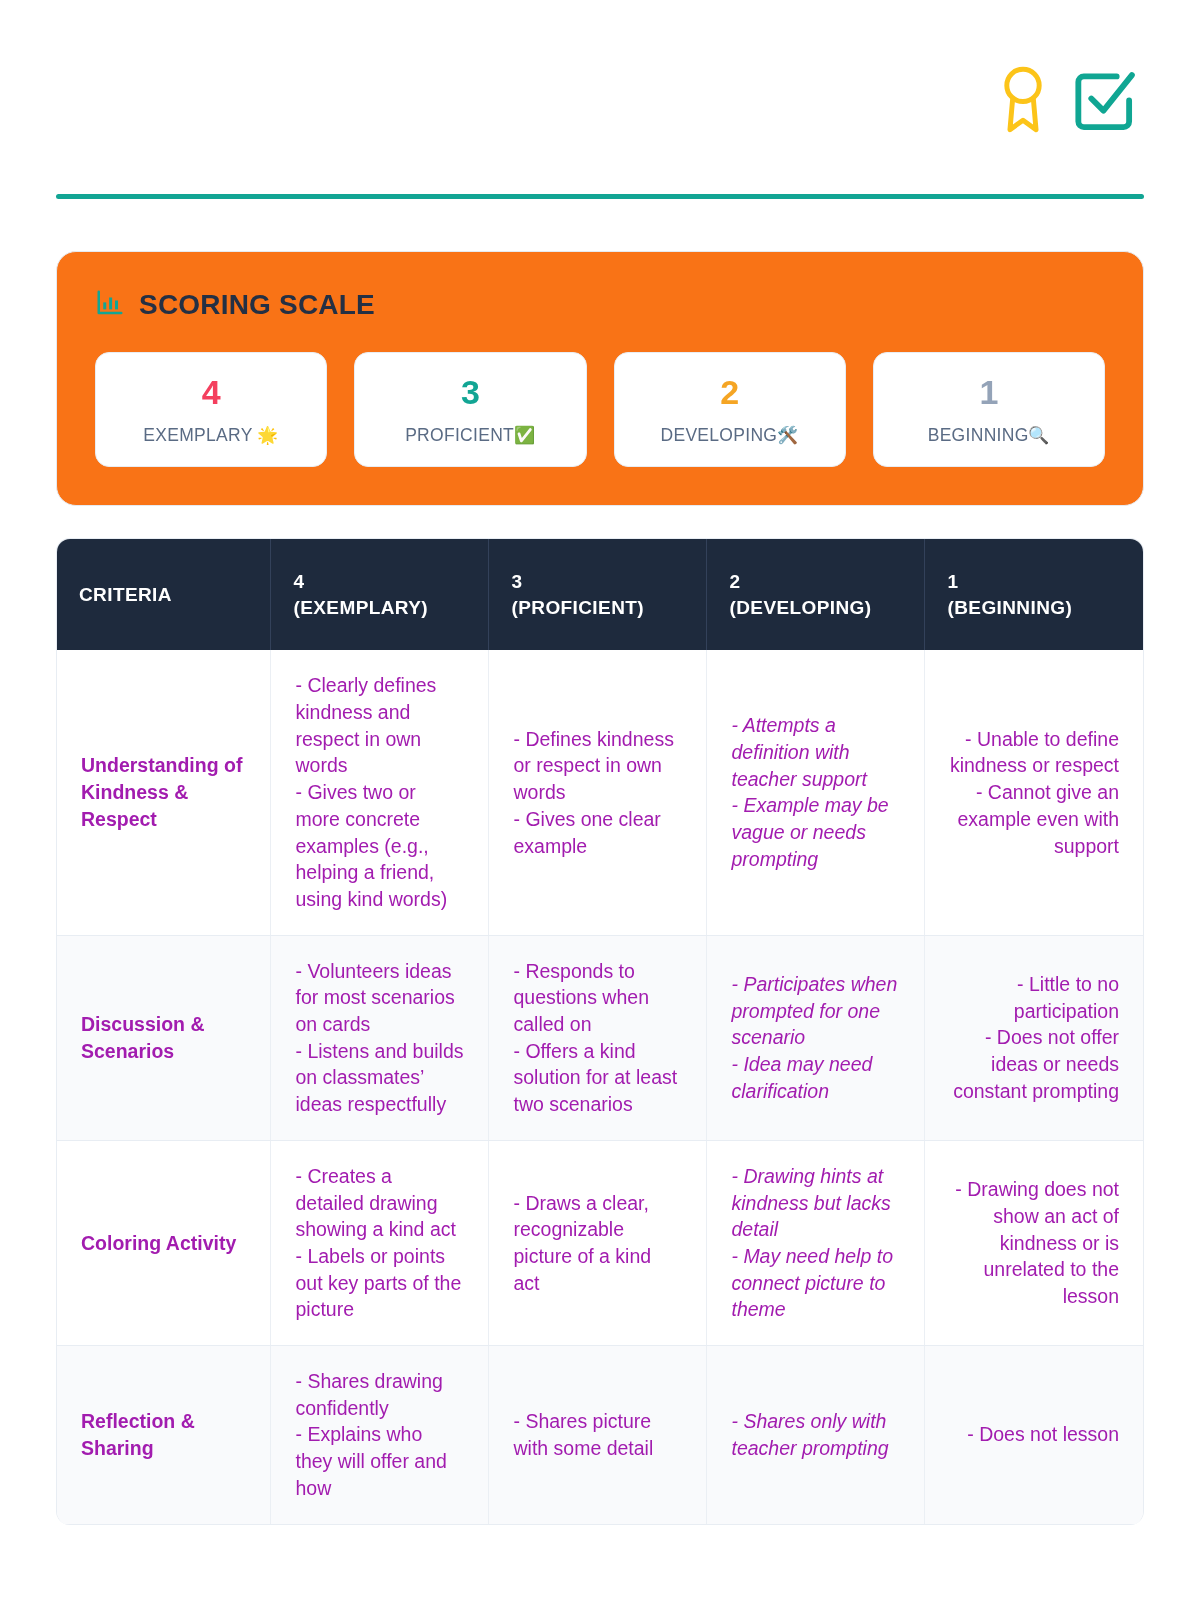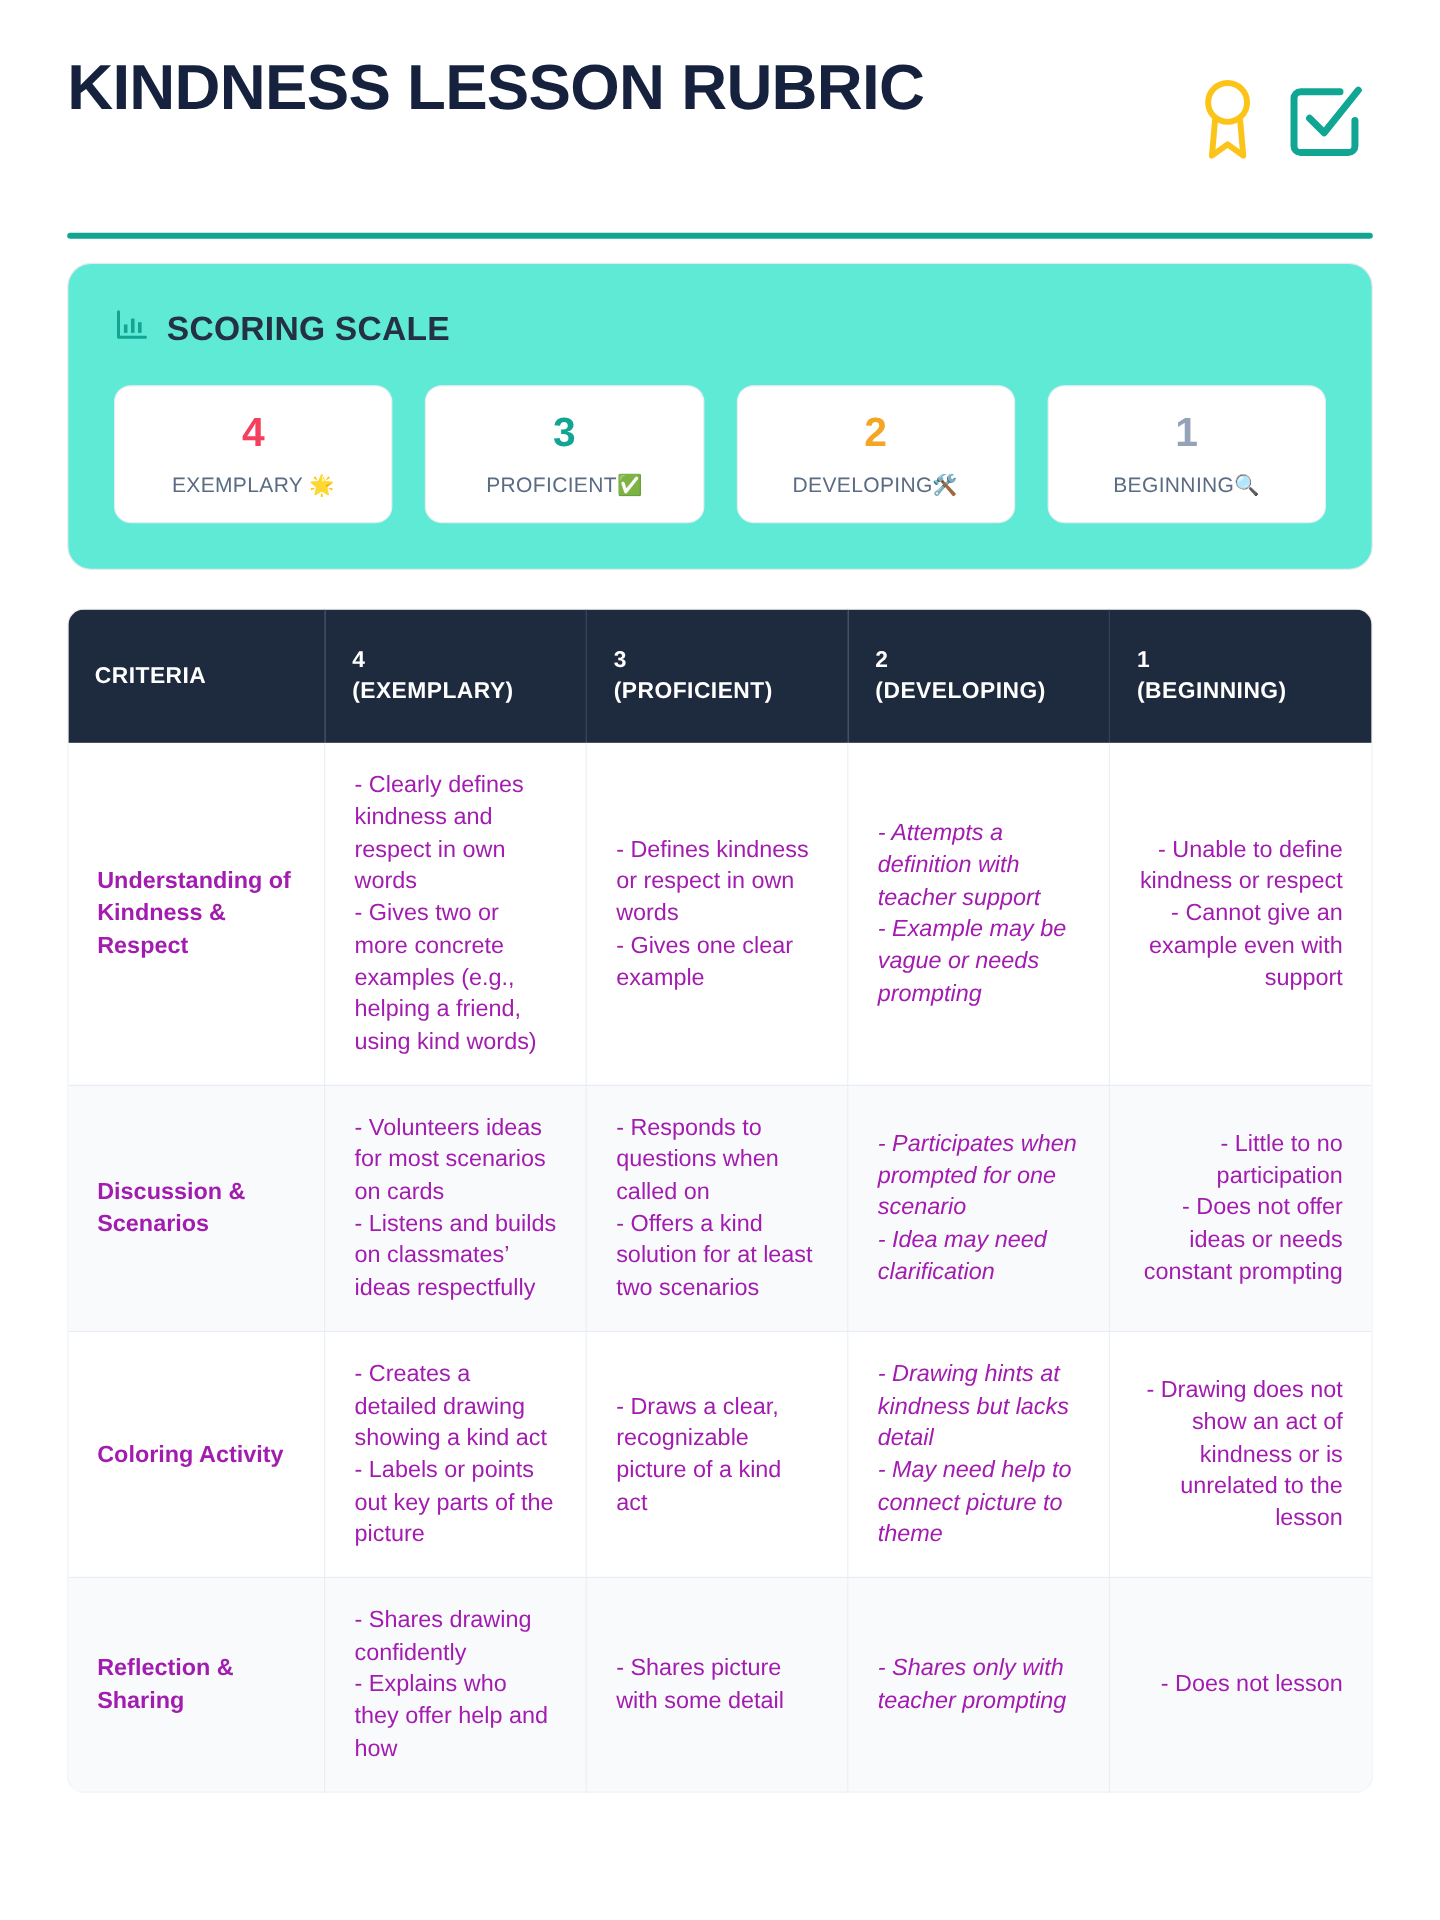--- a/index.html
+++ b/index.html
@@ -54,22 +54,22 @@
   .rule {
     margin-top: 58px;
     height: 5px;
     width: 100%;
     background: #12A594;
     border-radius: 3px;
   }
 
   
   .scale-panel {
-    margin-top: 20px;
-    background: #5eead4;
+    margin-top: 52px;
+    background: #f97316;
     border: 1px solid #E6EAF0;
     border-radius: 20px;
     padding: 36px 38px 38px 38px;
   }
   .scale-head {
     display: flex;
     align-items: center;
     gap: 14px;
     margin-bottom: 30px;
   }
@@ -162,21 +162,20 @@
   td.lvl2 { color: #54637B; font-style: italic; }
   td.lvl1 { color: #9BA8BE; }
 </style>
 </head>
 <body>
 
 <div class="page">
 
   <div class="header">
     <div class="title-block">
-      <div class="doc-title">KINDNESS LESSON RUBRIC</div>
     </div>
     <div class="header-icons">
       <span>
         <svg width="54" height="72" viewBox="0 0 24 32" fill="none" stroke="#FCC419" stroke-width="2.2" stroke-linecap="round" stroke-linejoin="round">
           <circle cx="12" cy="9.5" r="7.2"></circle>
           <path d="M7.4 15.5 L6.2 29.2 L12 25 L17.8 29.2 L16.6 15.5"></path>
         </svg>
       </span>
       <span>
         <svg width="66" height="66" viewBox="0 0 26 26" fill="none" stroke="#10A693" stroke-width="2.3" stroke-linecap="round" stroke-linejoin="round">
@@ -275,21 +274,21 @@
           <td class="lvl4">- Creates a detailed drawing showing a kind act
 - Labels or points out key parts of the picture</td>
           <td class="lvl3">- Draws a clear, recognizable picture of a kind act</td>
           <td class="lvl2">- Drawing hints at kindness but lacks detail
 - May need help to connect picture to theme</td>
           <td class="lvl1">- Drawing does not show an act of kindness or is unrelated to the lesson</td>
         </tr>
         <tr class="alt">
           <td class="criteria">Reflection &amp; Sharing</td>
           <td class="lvl4">- Shares drawing confidently
-- Explains who they offer help and how</td>
+- Explains who they will offer and how</td>
           <td class="lvl3">- Shares picture with some detail</td>
           <td class="lvl2">- Shares only with teacher prompting</td>
           <td class="lvl1">- Does not lesson</td>
         </tr>
       </tbody>
     </table>
   </div>
 
 </div>
 

